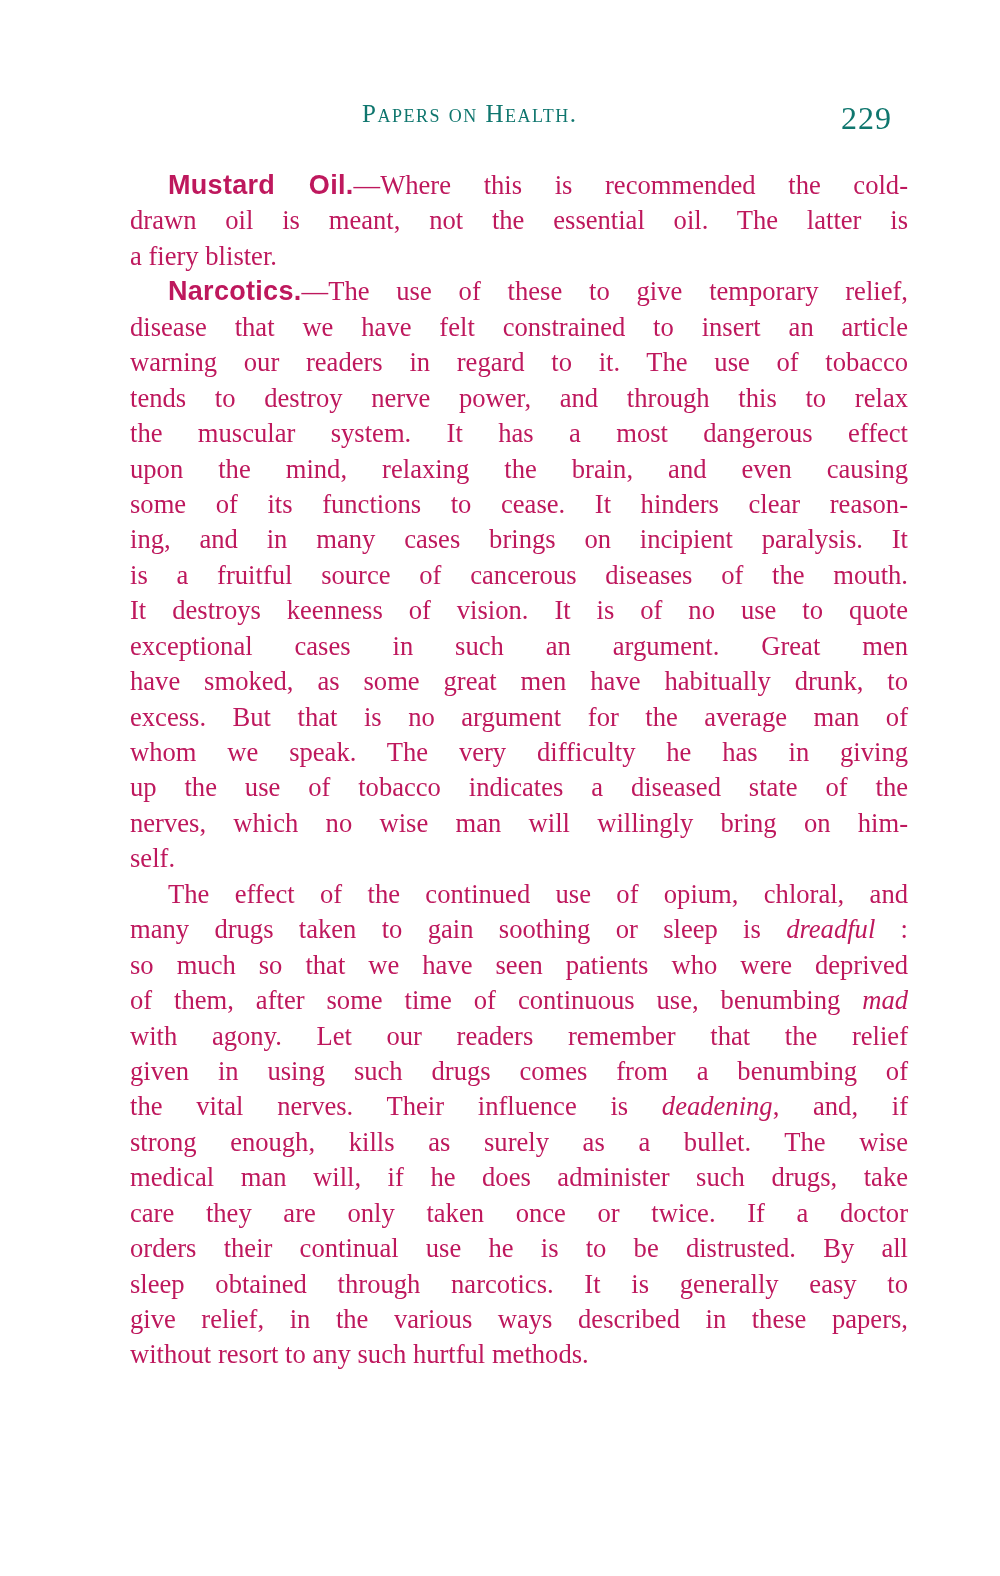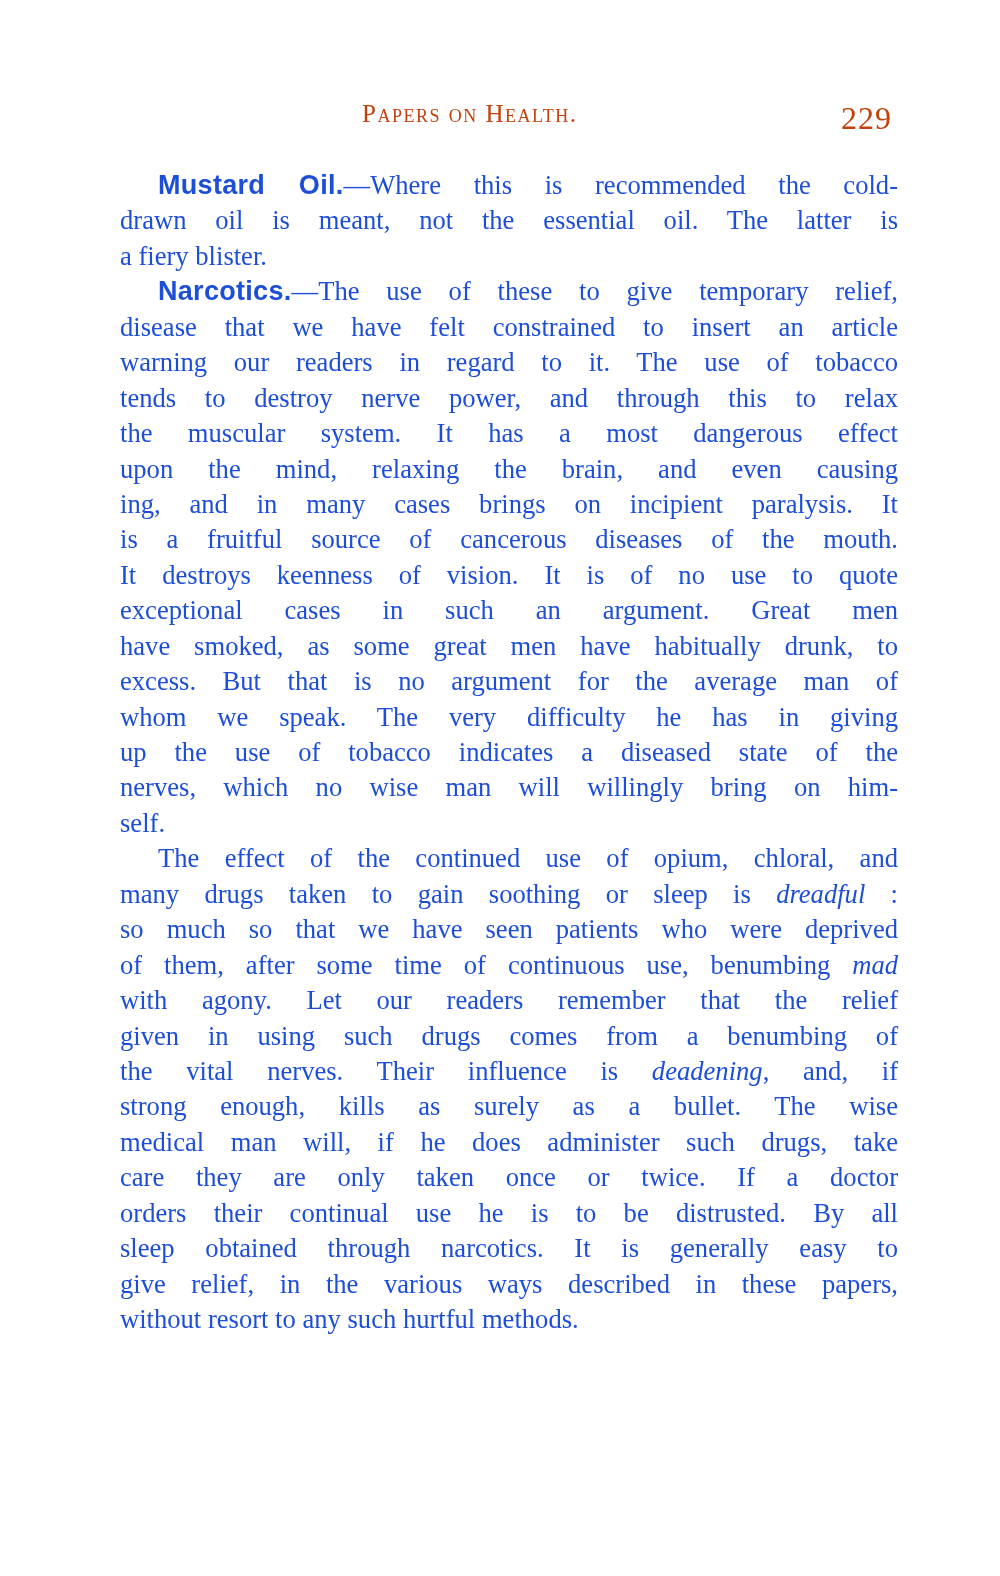--- a/index.html
+++ b/index.html
@@ -4,27 +4,27 @@
 <style>
   html, body { margin: 0; padding: 0; background: #ffffff; }
   body { width: 1000px; height: 1576px; position: relative; overflow: hidden; }
   .page {
     position: absolute; left: 0; top: 0; width: 1000px; height: 1576px;
     background: #ffffff; color: #111111;
     font-family: "Liberation Serif", "DejaVu Serif", serif;
   }
   .running-head {
     position: absolute; left: 362px; top: 100px; width: 530px; height: 40px;
-    font-size: 25px; letter-spacing: 1.5px; color: #c2410c;
+    font-size: 25px; letter-spacing: 1.5px; color: #0f766e;
   }
   .running-head .title { position: absolute; left: 0; top: 0; font-variant: small-caps; }
   .running-head .folio { position: absolute; right: 0; top: 0; font-size: 32px; letter-spacing: 1px; }
   .body-text {
-    position: absolute; left: 120px; top: 168px; width: 778px;
-    font-size: 26.6px; line-height: 35.45px; color: #1d4ed8;
+    position: absolute; left: 130px; top: 168px; width: 778px;
+    font-size: 26.6px; line-height: 35.45px; color: #be185d;
   }
   .line {
     display: block; height: 35.45px; white-space: nowrap;
     text-align: justify; text-align-last: justify;
     overflow: visible;
   }
   .line.last { text-align-last: left; }
   .line.indent { padding-left: 38px; }
   .rh { font-family: "Liberation Sans", "DejaVu Sans", sans-serif; font-weight: bold; font-size: 27px; letter-spacing: 0.3px; }
   em { font-style: italic; }
@@ -43,20 +43,21 @@
         <span class="line"><span>drawn oil is meant, not the essential oil.  The latter is</span></span>
         <span class="line last"><span>a fiery blister.</span></span>
       </div>
       <div>
         <span class="line indent"><span class="rh">Narcotics.</span><span>—The use of these to give temporary relief,</span></span>
         <span class="line"><span>disease that we have felt constrained to insert an article</span></span>
         <span class="line"><span>warning our readers in regard to it.  The use of tobacco</span></span>
         <span class="line"><span>tends to destroy nerve power, and through this to relax</span></span>
         <span class="line"><span>the muscular system.  It has a most dangerous effect</span></span>
         <span class="line"><span>upon the mind, relaxing the brain, and even causing</span></span>
+        <span class="line"><span>some of its functions to cease.  It hinders clear reason-</span></span>
         <span class="line"><span>ing, and in many cases brings on incipient paralysis.  It</span></span>
         <span class="line"><span>is a fruitful source of cancerous diseases of the mouth.</span></span>
         <span class="line"><span>It destroys keenness of vision.  It is of no use to quote</span></span>
         <span class="line"><span>exceptional cases in such an argument.  Great men</span></span>
         <span class="line"><span>have smoked, as some great men have habitually drunk, to</span></span>
         <span class="line"><span>excess.  But that is no argument for the average man of</span></span>
         <span class="line"><span>whom we speak.  The very difficulty he has in giving</span></span>
         <span class="line"><span>up the use of tobacco indicates a diseased state of the</span></span>
         <span class="line"><span>nerves, which no wise man will willingly bring on him-</span></span>
         <span class="line last"><span>self.</span></span>

